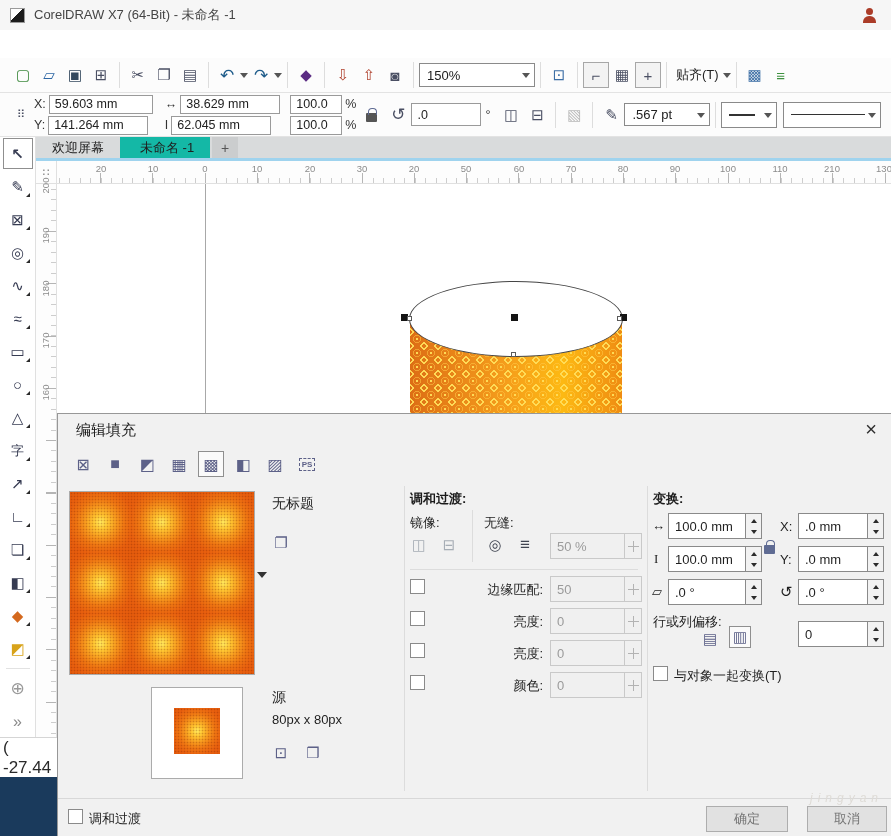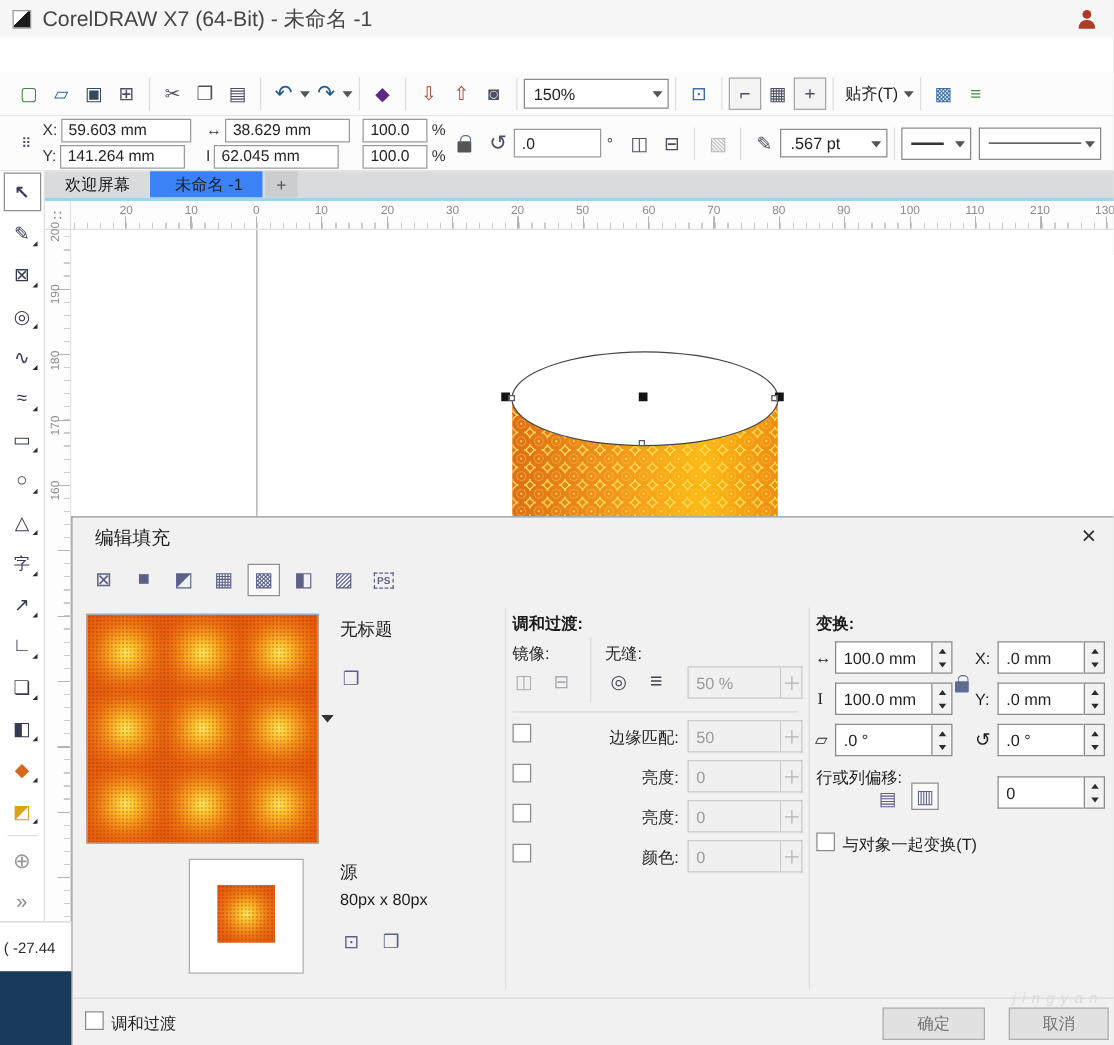--- a/index.html
+++ b/index.html
@@ -2,21 +2,21 @@
 <html><head>
 <meta charset="utf-8">
 <style>
   *{margin:0;padding:0;box-sizing:border-box;font-family:"Liberation Sans","DejaVu Sans",sans-serif;}
   body{background:#888;}
   #screen{position:relative;width:891px;height:836px;background:#fff;overflow:hidden;font-size:13px;color:#222;}
   .abs{position:absolute;}
   
   .titlebar{left:0;top:0;width:891px;height:30px;background:#f6f6f6;display:flex;align-items:center;padding-left:10px;}
   .applogo{width:15px;height:15px;border:1px solid #9a9a9a;background:linear-gradient(135deg,#ffffff 46%,#1c1c1c 46%);margin-right:9px;}
-  .titletext{font-size:17px;color:#454545;}
+  .titletext{font-size:13px;color:#454545;}
   .person{margin-left:auto;margin-right:14px;width:15px;}
   .person::before{content:"";display:block;width:7px;height:7px;border-radius:50%;background:#ab3c28;margin:0 auto;}
   .person::after{content:"";display:block;width:13px;height:7px;border-radius:6px 6px 0 0;background:#ab3c28;margin:1px auto 0;}
   .menubar{left:0;top:30px;width:891px;height:28px;background:#e7e7e7;display:flex;align-items:center;padding-left:14px;gap:2px;}
   .menuitem{padding:4px 10px;color:#1c1c1c;}
   .toolbar{left:0;top:58px;width:891px;height:35px;background:#fcfcfc;border-bottom:1px solid #e3e3e3;display:flex;align-items:center;padding-left:10px;}
   .tbtn{width:26px;height:26px;display:flex;align-items:center;justify-content:center;font-size:15px;color:#4a4f63;}
   .tsep{width:1px;height:26px;background:#ddd;margin:0 5px;}
   .caret{width:0;height:0;border:4px solid transparent;border-top:5px solid #555;margin-top:5px;}
   .combo{height:24px;border:1px solid #8a8a8a;background:#fff;display:flex;align-items:center;padding-left:7px;}
@@ -28,21 +28,21 @@
   .prow{display:flex;align-items:center;gap:3px;height:19px;}
   .pfield{height:19px;border:1px solid #9a9a9a;background:#fff;padding:0 5px;display:flex;align-items:center;font-size:12.5px;}
   .plabel{font-size:12.5px;color:#333;}
   .lock{position:relative;width:11px;height:9px;background:#5f6b93;border-radius:1px;margin-top:6px;}
   .lock::before{content:"";position:absolute;left:2px;top:-5px;width:7px;height:6px;border:1.5px solid #5f6b93;border-bottom:none;border-radius:4px 4px 0 0;}
   .linesample{display:inline-block;width:26px;border-top:2px solid #333;}
   .linesample.long{width:74px;border-top-width:1px;}
   
   .tabsbar{left:36px;top:137px;width:855px;height:21px;background:#d9dbdc;display:flex;align-items:stretch;}
   .tab{display:flex;align-items:center;justify-content:center;padding:0 16px;color:#202020;}
-  .tab.active{background:#3b82f6;padding-left:20px;}
+  .tab.active{background:#14b8a6;padding-left:20px;}
   .tabplus{width:26px;background:#cbcdce;display:flex;align-items:center;justify-content:center;color:#555;font-size:14px;margin-left:2px;}
   .blueline{left:36px;top:158px;width:855px;height:3px;background:#9fd3ee;}
   .rcorner{left:36px;top:161px;width:21px;height:23px;background:#fdfdfd;border-right:1px solid #e0e0e0;border-bottom:1px solid #e0e0e0;display:flex;align-items:center;justify-content:center;color:#777;font-size:11px;}
   .hruler{left:57px;top:161px;width:834px;height:23px;background:#fdfdfd;border-bottom:1px solid #e0e0e0;
     background-image:repeating-linear-gradient(90deg,#b5b5b5 0 1px,transparent 1px 52.3px),repeating-linear-gradient(90deg,#cdcdcd 0 1px,transparent 1px 10.46px);
     background-size:100% 10px,100% 5px;background-position:43.4px 100%,1.56px 100%;background-repeat:no-repeat;}
   .hnum{position:absolute;top:2px;transform:translateX(-50%);font-size:9.5px;color:#8b8b8b;}
   .vruler{left:36px;top:184px;width:21px;height:553px;background:#fdfdfd;border-right:1px solid #e0e0e0;
     background-image:repeating-linear-gradient(180deg,#b5b5b5 0 1px,transparent 1px 52.3px),repeating-linear-gradient(180deg,#cdcdcd 0 1px,transparent 1px 10.46px);
     background-size:10px 100%,5px 100%;background-position:right 47px,right 5px;background-repeat:no-repeat;}
@@ -90,21 +90,21 @@
   .spin.disabled .ud{border:1px solid #c9c9c9;border-left:none;background:#f0f0f0;}
   .plus{position:relative;width:11px;height:11px;}
   .plus::before{content:"";position:absolute;left:0;top:5px;width:11px;height:1.5px;background:#b3b3b3;}
   .plus::after{content:"";position:absolute;left:5px;top:0;width:1.5px;height:11px;background:#b3b3b3;}
   .sourcebox{position:absolute;left:93px;top:273px;width:92px;height:92px;background:#fff;border:1px solid #ababab;}
   .srcthumb{position:absolute;left:22px;top:20px;width:46px;height:46px;}
   .dfoot-line{position:absolute;left:0;top:384px;width:834px;height:1px;background:#d8d8d8;}
   .btn{position:absolute;height:26px;background:#e1e1e1;border:1px solid #adadad;display:flex;align-items:center;justify-content:center;font-size:13px;color:#737373;}
   .watermark{position:absolute;left:620px;top:377px;width:205px;text-align:right;font-size:12px;font-style:italic;letter-spacing:5px;color:#dedbd6;}
   
-  .statusbox{left:0;top:737px;width:57px;height:40px;background:#fff;border-top:1px solid #d5d5d5;display:flex;align-items:center;padding-left:3px;font-size:12px;color:#2a2a2a;}
+  .statusbox{left:0;top:737px;width:57px;height:40px;background:#fff;border-top:1px solid #d5d5d5;display:flex;align-items:center;padding-left:3px;font-size:17px;color:#2a2a2a;}
   .navy{left:0;top:777px;width:57px;height:59px;background:#1a3a5c;}
 </style>
 </head>
 <body>
 
 <div id="screen">
 
   <div class="abs titlebar">
     <span class="applogo"></span>
     <span class="titletext">CorelDRAW X7 (64-Bit) - 未命名 -1</span>

